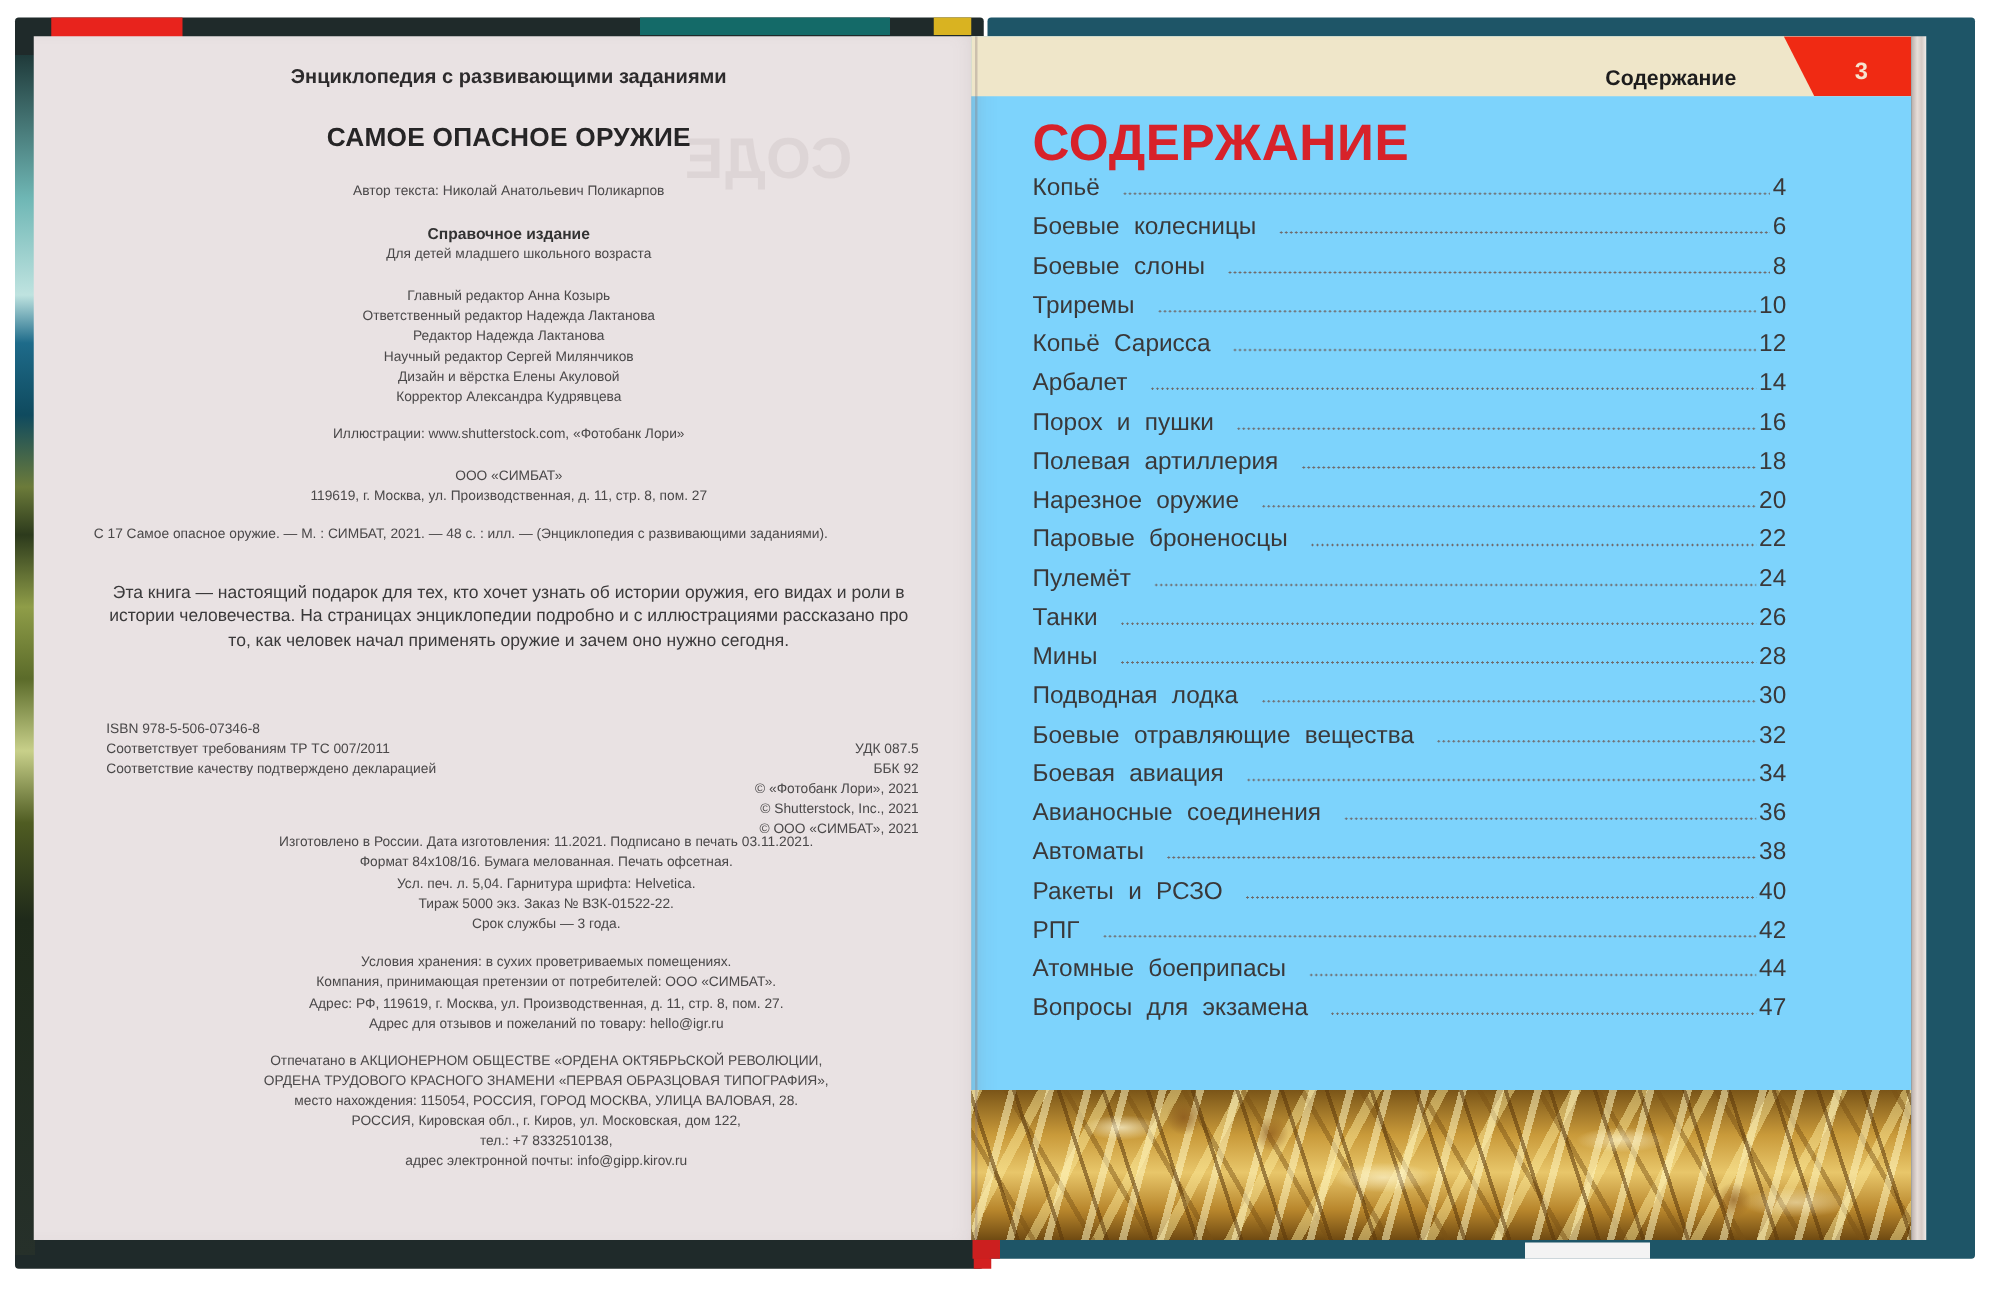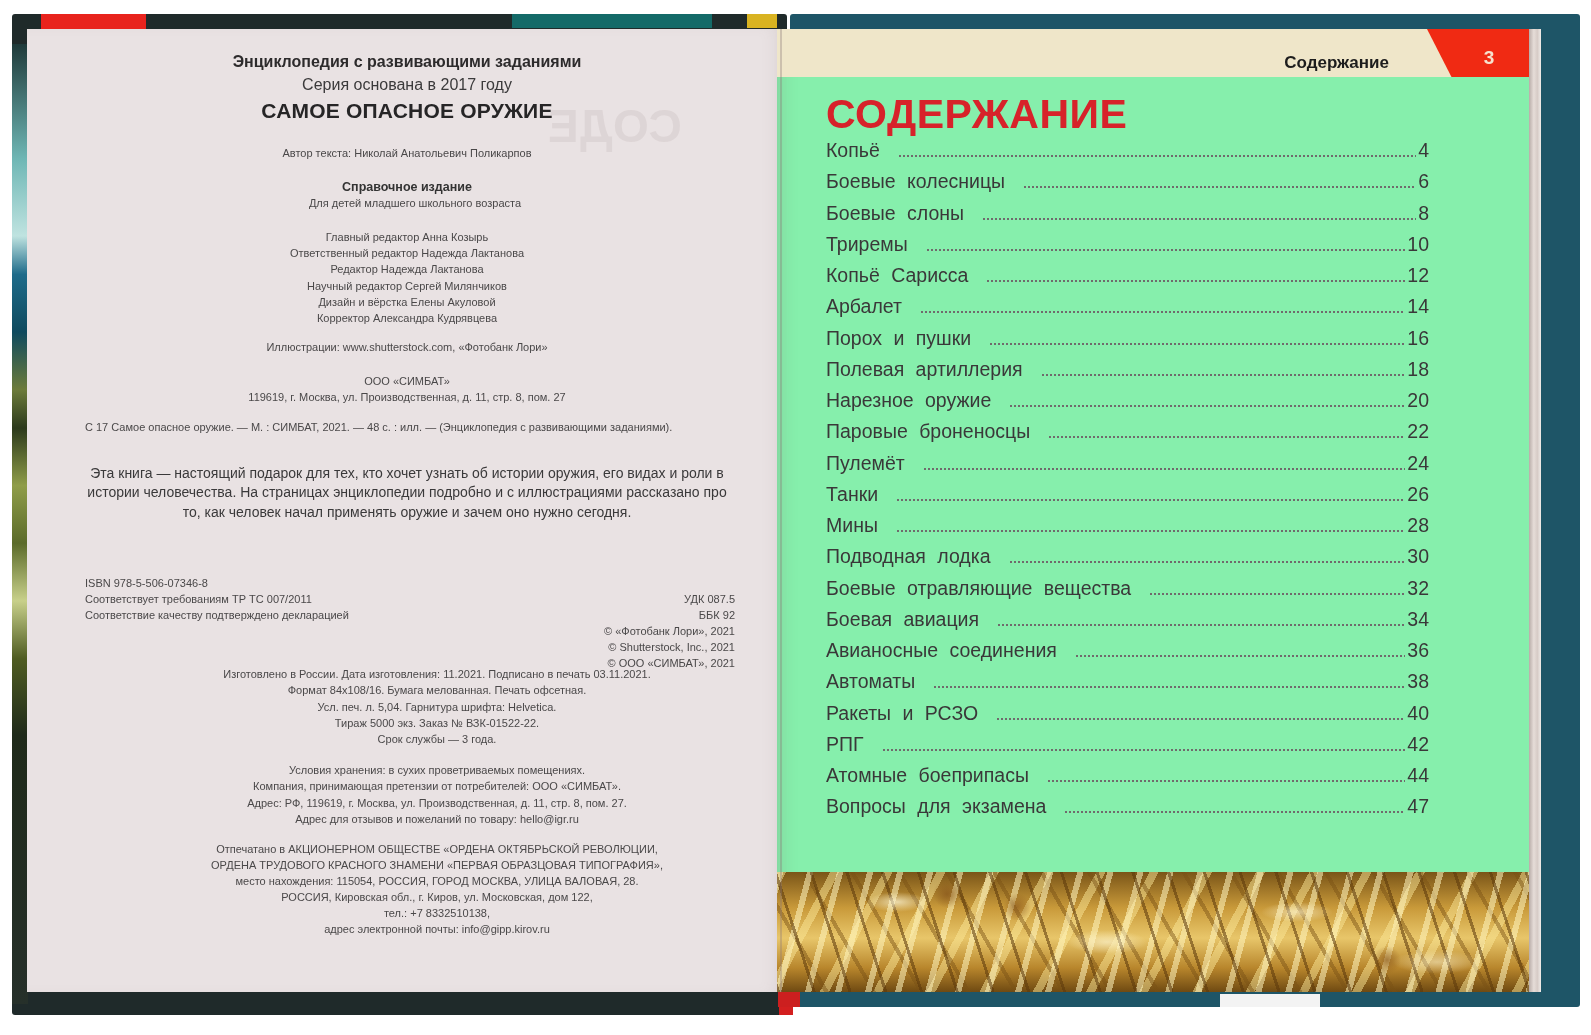--- a/index.html
+++ b/index.html
@@ -54,40 +54,40 @@
     .lp-founded { top: 47px; font-size: 16px; color: #3b3a3b; }
     .lp-title { top: 70px; font-size: 21px; font-weight: bold; color: #262526; letter-spacing: 0.2px; }
     .lp-author { top: 118px; font-size: 11px; color: #4a4849; }
     .lp-ref { top: 151px; font-size: 12.5px; font-weight: bold; color: #333; }
     .lp-age { top: 168px; font-size: 11px; color: #4a4849; padding-left: 16px; }
     .lp-credits { top: 200px; font-size: 11px; line-height: 16.2px; color: #4a4849; }
     .lp-illus { top: 312px; font-size: 11px; color: #4a4849; }
     .lp-org { top: 344px; font-size: 11px; line-height: 16px; color: #4a4849; }
 
     .lp-biblio {
-      position: absolute; left: 58px; top: 391px; width: 650px; font-size: 11px; line-height: 14px;
+      position: absolute; left: 48px; top: 391px; width: 650px; font-size: 11px; line-height: 14px;
       color: #4a4849; text-align: left;
     }
     .lp-desc { top: 435px; left: 50px; width: 660px; font-size: 14px; line-height: 19.3px; color: #3a393a; }
 
     .lp-isbn {
       position: absolute; left: 58px; top: 546px; font-size: 11px; line-height: 16px; color: #4a4849;
     }
     .lp-udk {
       position: absolute; right: 52px; top: 562px; font-size: 11px; line-height: 16px; color: #4a4849;
       text-align: right;
     }
     .lp-manuf { top: 637px; left: 110px; width: 600px; font-size: 11px; line-height: 16.3px; color: #4a4849; }
     .lp-storage { top: 733px; left: 110px; width: 600px; font-size: 11px; line-height: 16.3px; color: #4a4849; }
     .lp-print { top: 812px; left: 100px; width: 620px; font-size: 11px; line-height: 16.1px; color: #4a4849; }
 
     
     .page-right {
       position: absolute; left: 777px; top: 29px; width: 752px; height: 963px;
-      background: #86efac;
+      background: #7dd3fc;
       box-shadow: inset 14px 0 18px -12px rgba(120,100,100,0.25);
     }
     .page-edge {
       position: absolute; left: 1529px; top: 29px; width: 12px; height: 963px;
       background: linear-gradient(90deg, #b8aca8 0%, #e6ddd8 40%, #d6cbc6 70%, #f0ece9 100%);
     }
     .header-band {
       position: absolute; left: 0; top: 0; width: 752px; height: 48px;
       background: #efe6c9;
     }
@@ -158,21 +158,20 @@
 </div>
 <div class="cover-right">
   <div class="gap-bottom"></div>
   <div class="red-bottom"></div>
 </div>
 
 <div class="page-left">
   <div class="ghost">СОДЕ</div>
 
   <div class="lp lp-series">Энциклопедия с развивающими заданиями</div>
-  <div class="lp lp-founded">Серия основана в 2017 году</div>
   <div class="lp lp-title">САМОЕ ОПАСНОЕ ОРУЖИЕ</div>
   <div class="lp lp-author">Автор текста: Николай Анатольевич Поликарпов</div>
   <div class="lp lp-ref">Справочное издание</div>
   <div class="lp lp-age">Для детей младшего школьного возраста</div>
 
   <div class="lp lp-credits">
     <div>Главный редактор Анна Козырь</div>
     <div>Ответственный редактор Надежда Лактанова</div>
     <div>Редактор Надежда Лактанова</div>
     <div>Научный редактор Сергей Милянчиков</div>

